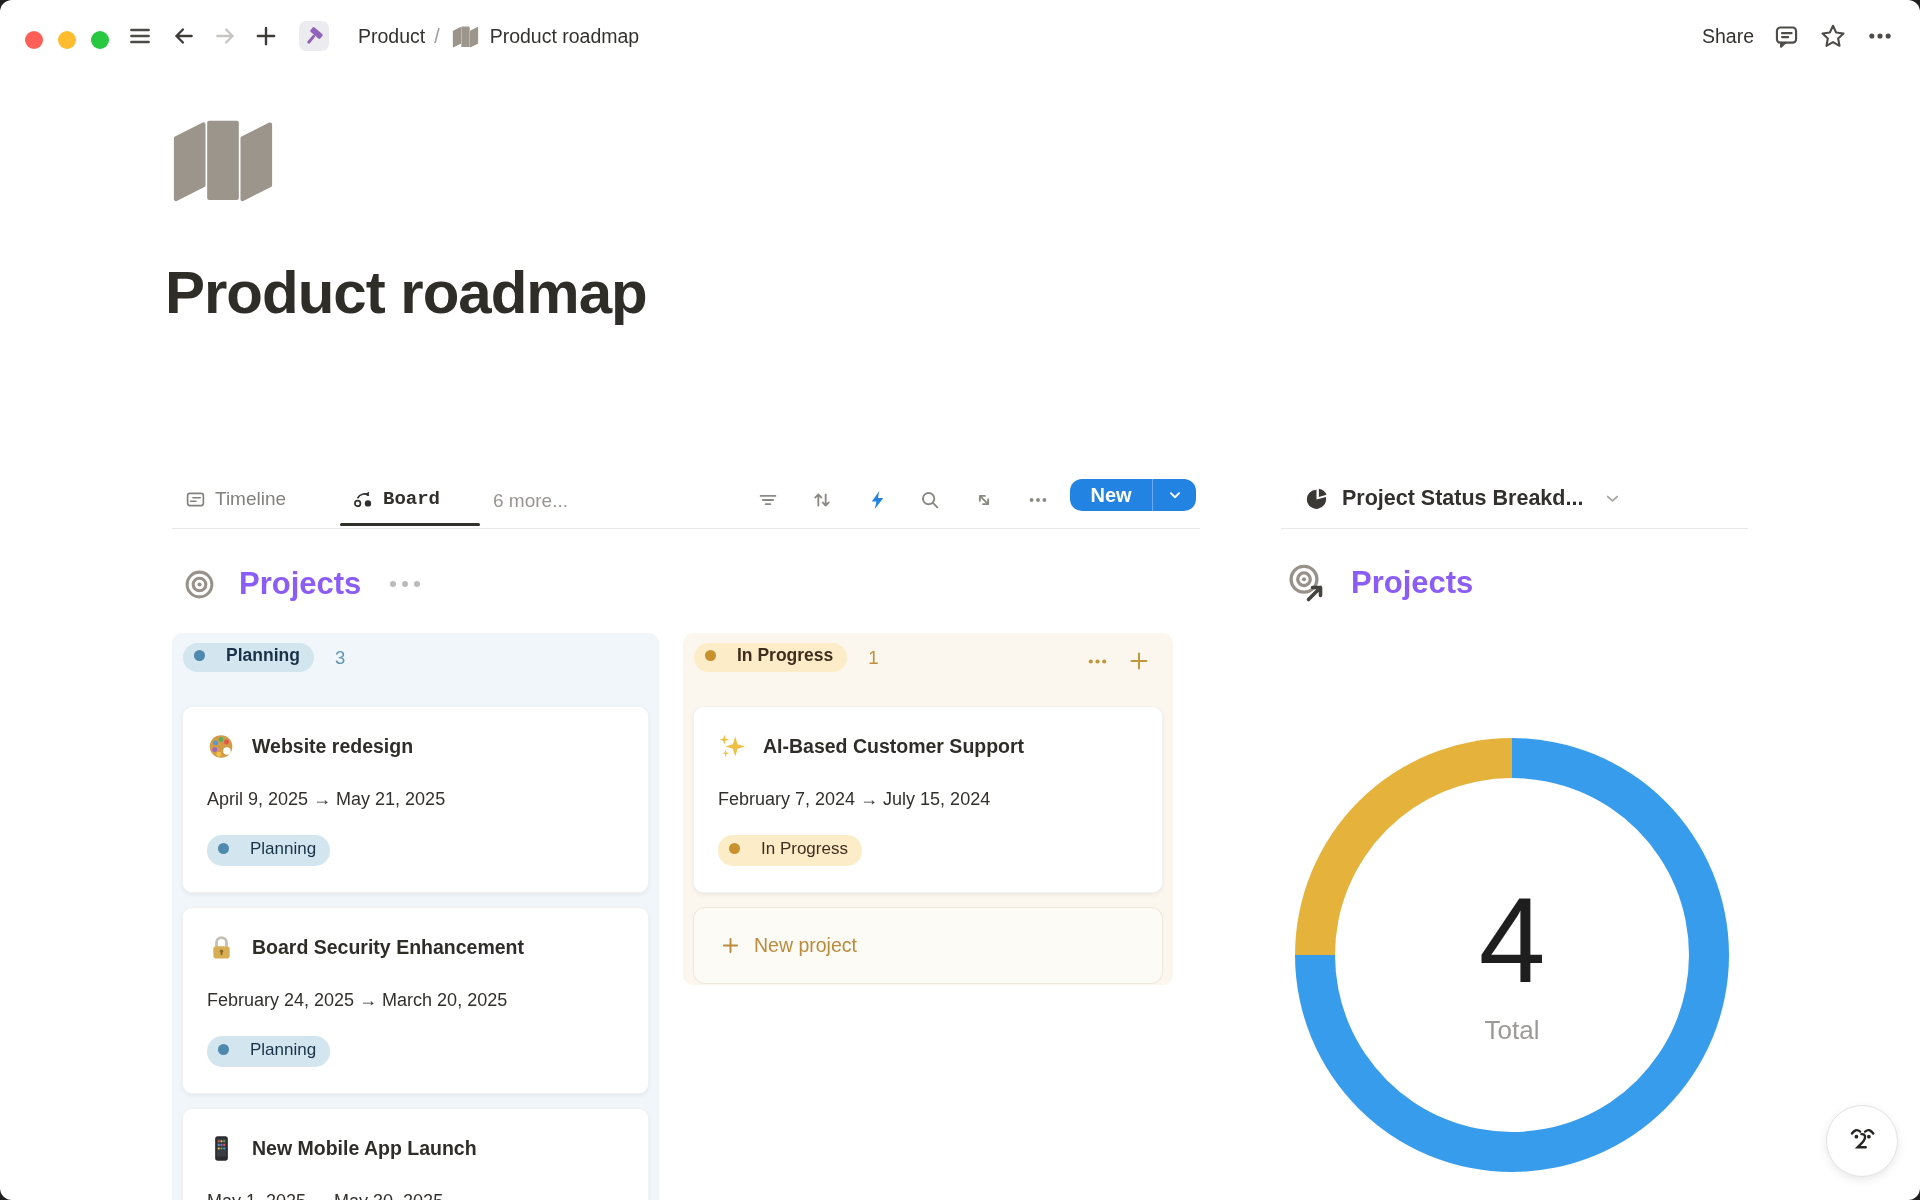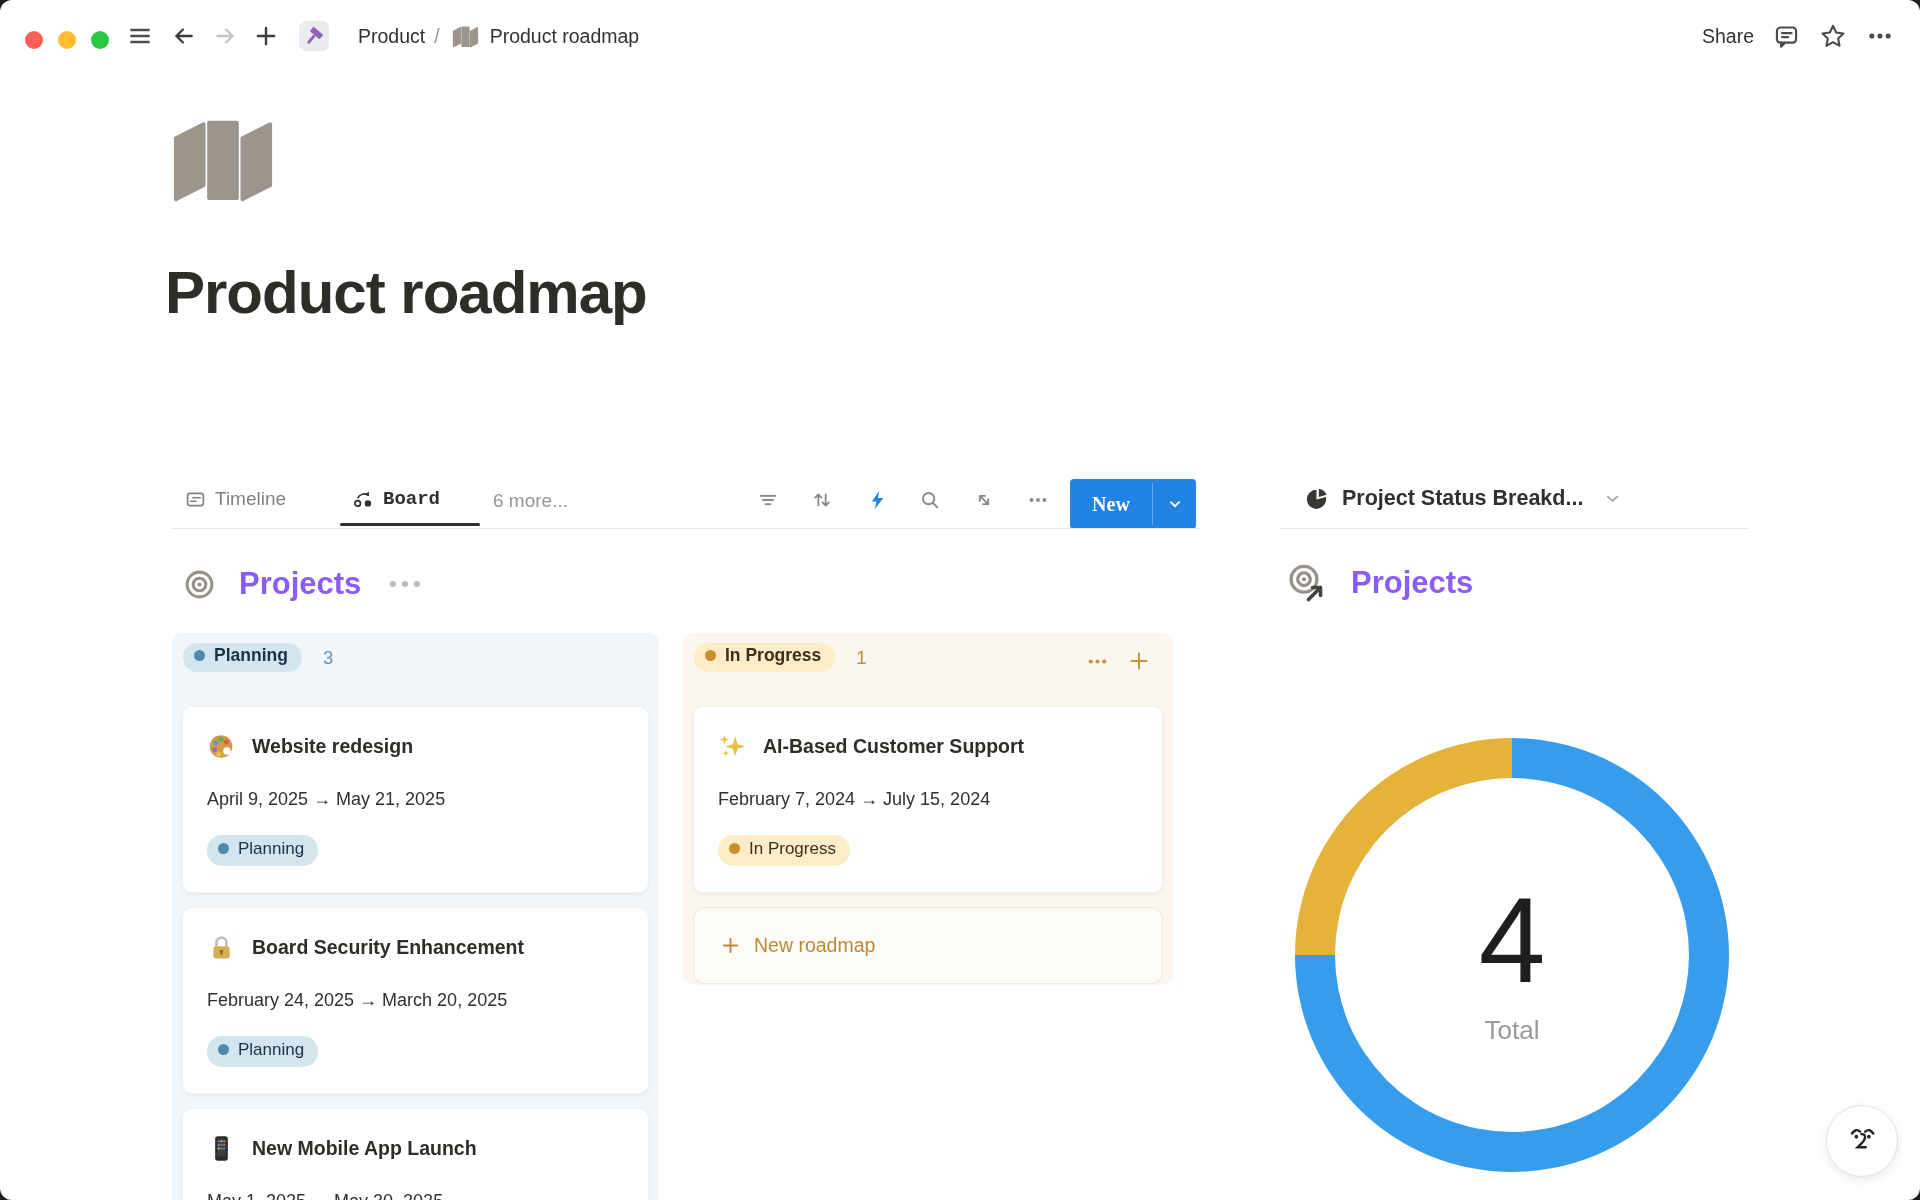--- a/index.html
+++ b/index.html
@@ -30,42 +30,42 @@
   
   .divider { position:absolute; top:528px; height:1px; background:#e8e7e4; }
   .divider.left { left:172px; width:1028px; }
   .divider.right { left:1281px; width:467px; }
   .tab { position:absolute; top:488px; display:flex; align-items:center; gap:9px; font-size:19px; }
   .tab.inactive { color:#82817d; }
   .tab.active { color:#32302c; font-weight:700;font-family:Liberation Mono, monospace; }
   .tab-underline { position:absolute; left:340px; top:523px; width:140px; height:3px; background:#32302c; border-radius:2px; }
   .more-tab { position:absolute; left:493px; top:490px; font-size:19px; color:#98968f; }
   .tool-ic { position:absolute; top:489px; width:22px; height:22px; }
-  .new-btn { position:absolute; left:1070px; top:479px; width:126px; height:50px; background:#2383e2; border-radius:4px; display:flex; align-items:center; color:#fff;font-family:Liberation Serif, serif; }
+  .new-btn { position:absolute; left:1070px; top:479px; width:126px; height:32px; background:#2383e2; border-radius:12px; display:flex; align-items:center; color:#fff; }
   .new-btn .label { width:82px; text-align:center; font-size:20px; font-weight:600; }
   .new-btn .vsep { width:1px; height:42px; background:rgba(255,255,255,.32); }
   .new-btn .chev { flex:1; display:flex; align-items:center; justify-content:center; }
 
   .chart-view-head { position:absolute; left:1304px; top:486px; display:flex; align-items:center; gap:13px; }
   .chart-view-title { font-size:21.5px; font-weight:700; color:#32302c; }
 
   
   .section-head { position:absolute; display:flex; align-items:center; gap:15px; }
   .section-head.left-h { left:183px; top:566px; }
   .section-head.right-h { left:1286px; top:562px; }
   .section-title { font-size:31px; font-weight:700; color:#8b5cf6;margin-left:8px; }
   .dots-gray { display:flex; gap:6px; margin-left:14px; }
   .dots-gray i { width:6px; height:6px; border-radius:50%; background:#bcbab6; }
 
   
   .column { position:absolute; top:633px; border-radius:10px; }
   .col-planning { left:172px; width:487px; height:600px; background:#f0f6fa; }
   .col-progress { left:683px; width:490px; height:352px; background:#fbf7ef; }
   .col-head { position:absolute; left:11px; top:10px; display:flex; align-items:center; }
-  .pill { display:inline-flex; align-items:center; gap:9px; height:29px; padding:0 14px 4px 11px; border-radius:15px; font-size:17.5px; font-weight:600; }
+  .pill { display:inline-flex; align-items:center; gap:21px; height:29px; padding:0 14px 4px 11px; border-radius:15px; font-size:17.5px; font-weight:600; }
   .pill .dot { width:11px; height:11px; border-radius:50%; }
   .pill.blue { background:#d3e5ef; color:#183347; }
   .pill.blue .dot { background:#5089ae; }
   .pill.yellow { background:#fdecc8; color:#3d2e1e; }
   .pill.yellow .dot { background:#c9912e; }
   .col-count { margin-left:21px; font-size:18.5px; }
   .col-count.blue { color:#6395b7; }
   .col-count.gold { color:#c0903a; }
   .col-actions { position:absolute; right:22px; top:16px; display:flex; align-items:center; gap:18px; }
 
@@ -370,21 +370,21 @@
             <span class="dot"></span>
             <span>In Progress</span>
           </span>
         </div>
       </div>
 
       <div class="add-card">
         <svg width="21" height="21" viewBox="0 0 24 24" stroke="#bb8a3a" stroke-width="2.2" stroke-linecap="round">
             <path d="M12 4.5 V19.5 M4.5 12 H19.5"></path>
           </svg>
-        <span>New roadmap</span>
+        <span>New project</span>
       </div>
 
     </div>
   </div>
 
   <div class="section-head right-h">
     <svg width="42" height="42" viewBox="0 0 28 28">
         <circle cx="12" cy="11.5" r="8.6" fill="none" stroke="#97918a" stroke-width="2.2"></circle>
         <circle cx="12" cy="11.5" r="4.2" fill="none" stroke="#97918a" stroke-width="2.2"></circle>
         <circle cx="12" cy="11.5" r="1.4" fill="#97918a"></circle>

